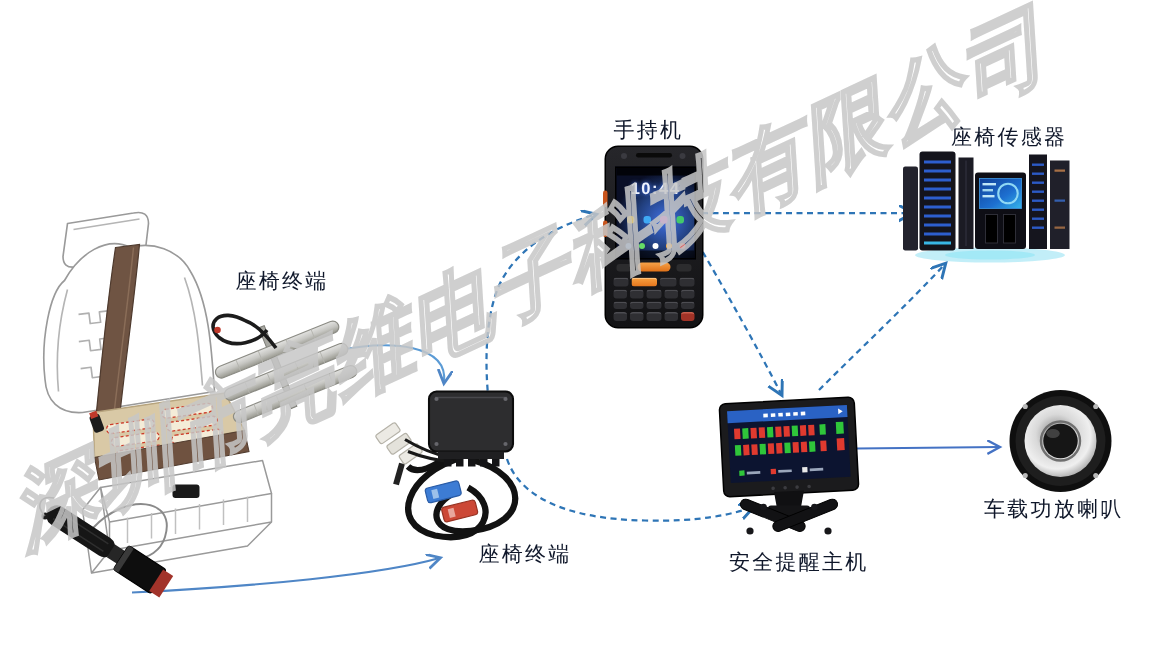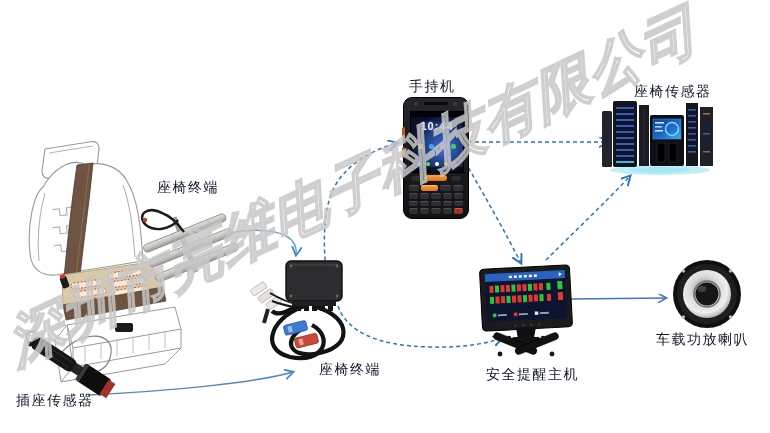--- a/index.html
+++ b/index.html
@@ -398,21 +398,20 @@
     <circle cx="36" cy="35" r="11.5" fill="#161616"></circle>
     <ellipse cx="31" cy="30" rx="4.5" ry="3" fill="#4c4c4c" opacity="0.8"></ellipse>
   </svg>
 
   <div class="lbl" style="left:157px;top:179px">座椅终端</div>
   <div class="lbl" style="left:409px;top:78px">手持机</div>
   <div class="lbl" style="left:634px;top:83px">座椅传感器</div>
   <div class="lbl" style="left:319px;top:361px">座椅终端</div>
   <div class="lbl" style="left:486px;top:366px">安全提醒主机</div>
   <div class="lbl" style="left:656px;top:331px">车载功放喇叭</div>
-  <div class="lbl" style="left:16px;top:392px">插座传感器</div>
 
   <svg class="comp" style="left:18px;top:328px" width="112" height="78">
     <path d="M44,24 C66,0 100,4 92,30 C86,49 60,48 48,36" fill="none" stroke="#8a8a8a" stroke-width="1.3"></path>
     <g transform="translate(14,12) rotate(33)">
       <rect x="0" y="-7" width="52" height="14" rx="7" fill="#161616"></rect>
       <path d="M6,-3 L46,-3 M6,3 L46,3" stroke="#2e2e2e" stroke-width="1" fill="none"></path>
       <rect x="50" y="-5" width="10" height="10" fill="#262626"></rect>
       <rect x="58" y="-9.5" width="30" height="19" rx="2" fill="#0e0e0e" stroke="#000" stroke-width="0.8"></rect>
       <rect x="58" y="-9.5" width="4" height="19" fill="#3a3a3a"></rect>
       <rect x="86" y="-8.5" width="8" height="17" fill="#a2332a"></rect>

